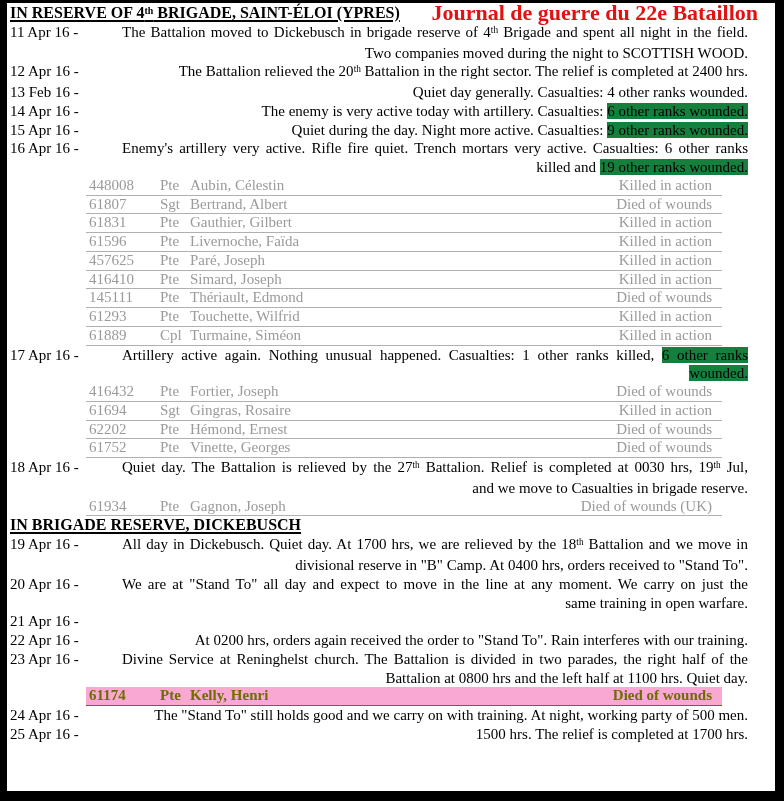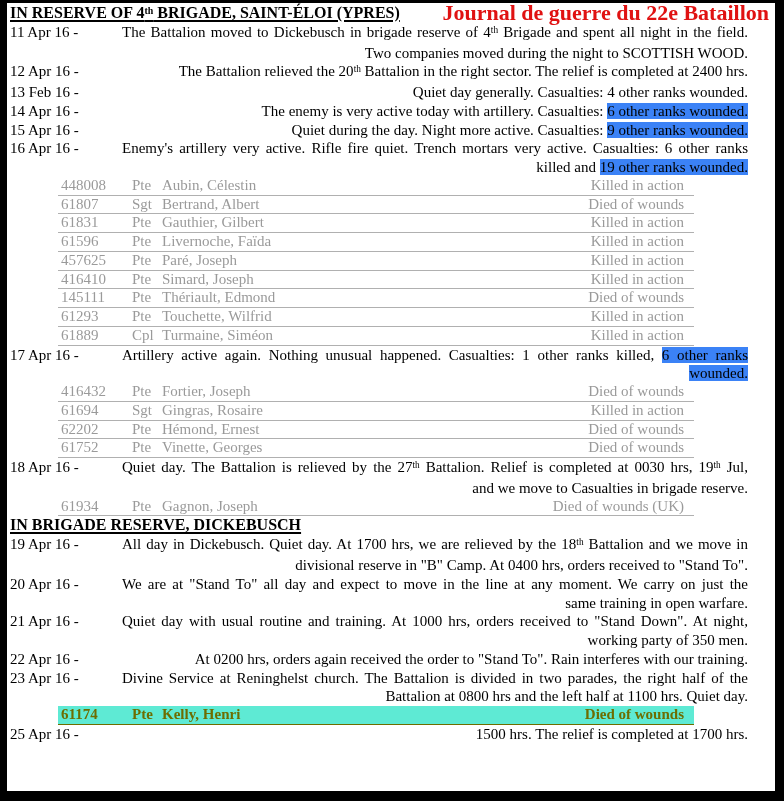--- a/index.html
+++ b/index.html
@@ -8,37 +8,37 @@
     background:#fff;
     border-top:3px solid #000;border-left:7px solid #000;
     border-right:9px solid #000;border-bottom:10px solid #000;
     font-family:"Liberation Serif","DejaVu Serif",serif;
     font-size:15px;color:#000;
   }
   .doc{padding:1px 0 0 3px;}
   .row{line-height:18.76px;}
   .head{display:flex;justify-content:space-between;align-items:flex-start;height:18.76px;overflow:visible;}
   .sechead{font-weight:bold;font-size:16px;text-decoration:underline;text-decoration-thickness:2px;text-underline-offset:2px;white-space:nowrap;}
-  .jtitle{color:#e01212;font-weight:bold;font-size:22px;line-height:22px;margin-top:-2px;padding-right:6px;white-space:nowrap;}
+  .jtitle{color:#e01212;font-weight:bold;font-size:22px;line-height:22px;margin-top:-2px;padding-right:17px;white-space:nowrap;}
   .entry{display:flex;}
   .dcol{width:112px;flex:none;line-height:18.76px;}
   .lines{width:626px;flex:none;}
   .line{line-height:18.76px;text-align:right;}
   .line.j{text-align:justify;text-align-last:justify;text-justify:inter-word;}
-  .hl{background:#3b82f6;}
+  .hl{background:#15803d;}
   .sup{font-size:62%;position:relative;top:-0.45em;}
   .crow{
-    display:flex;margin-left:48px;width:636px;height:18.76px;box-sizing:border-box;
+    display:flex;margin-left:76px;width:636px;height:18.76px;box-sizing:border-box;
     color:#9a9a9a;border-bottom:1px solid #b0b0b0;line-height:17.5px;
   }
   .crow .num{width:74px;flex:none;box-sizing:border-box;padding-left:3px;}
   .crow .rank{width:30px;flex:none;}
   .crow .name{flex:1;overflow:hidden;white-space:nowrap;}
   .crow .fate{text-align:right;padding-right:10px;white-space:nowrap;}
-  .crow.khl{background:#5eead4;color:#6d6d00;font-weight:bold;border-bottom-color:#6d6d00;}
+  .crow.khl{background:#f9a8d4;color:#6d6d00;font-weight:bold;border-bottom-color:#6d6d00;}
 </style>
 </head>
 <body>
 
 <div class="page">
   <div class="doc" id="doc">
       <div class="row head">
         <span class="sechead"><span>IN RESERVE OF 4</span><span class="sup">th</span><span> BRIGADE, SAINT-ÉLOI (YPRES)</span></span>
         <span class="jtitle">Journal de guerre du 22e Bataillon</span>
       </div>
@@ -188,43 +188,45 @@
       </div>
       <div class="entry">
         <div class="dcol">20 Apr 16 -</div>
         <div class="lines">
           <div class="line j"><span>We are at "Stand To" all day and expect to move in the line at any moment. We carry on just the</span></div>
           <div class="line"><span>same training in open warfare.</span></div>
         </div>
       </div>
       <div class="entry">
         <div class="dcol">21 Apr 16 -</div>
-        <div class="lines">
-          <div class="line j"><span>Quiet day with usual routine and training. At 1000 hrs, orders received to "Stand Down". At night,</span></div>
-          <div class="line"><span>working party of 350 men.</span></div>
-        </div>
       </div>
       <div class="entry">
         <div class="dcol">22 Apr 16 -</div>
         <div class="lines">
           <div class="line"><span>At 0200 hrs, orders again received the order to "Stand To". Rain interferes with our training.</span></div>
         </div>
       </div>
       <div class="entry">
         <div class="dcol">23 Apr 16 -</div>
         <div class="lines">
           <div class="line j"><span>Divine Service at Reninghelst church. The Battalion is divided in two parades, the right half of the</span></div>
           <div class="line"><span>Battalion at 0800 hrs and the left half at 1100 hrs. Quiet day.</span></div>
         </div>
       </div>
       <div class="crow khl">
         <span class="num">61174</span>
         <span class="rank">Pte</span>
         <span class="name">Kelly, Henri</span>
         <span class="fate">Died of wounds</span>
+      </div>
+      <div class="entry">
+        <div class="dcol">24 Apr 16 -</div>
+        <div class="lines">
+          <div class="line"><span>The "Stand To" still holds good and we carry on with training. At night, working party of 500 men.</span></div>
+        </div>
       </div>
       <div class="entry">
         <div class="dcol">25 Apr 16 -</div>
         <div class="lines">
           <div class="line"><span>1500 hrs. The relief is completed at 1700 hrs.</span></div>
         </div>
       </div>
     </div>
 </div>
 

